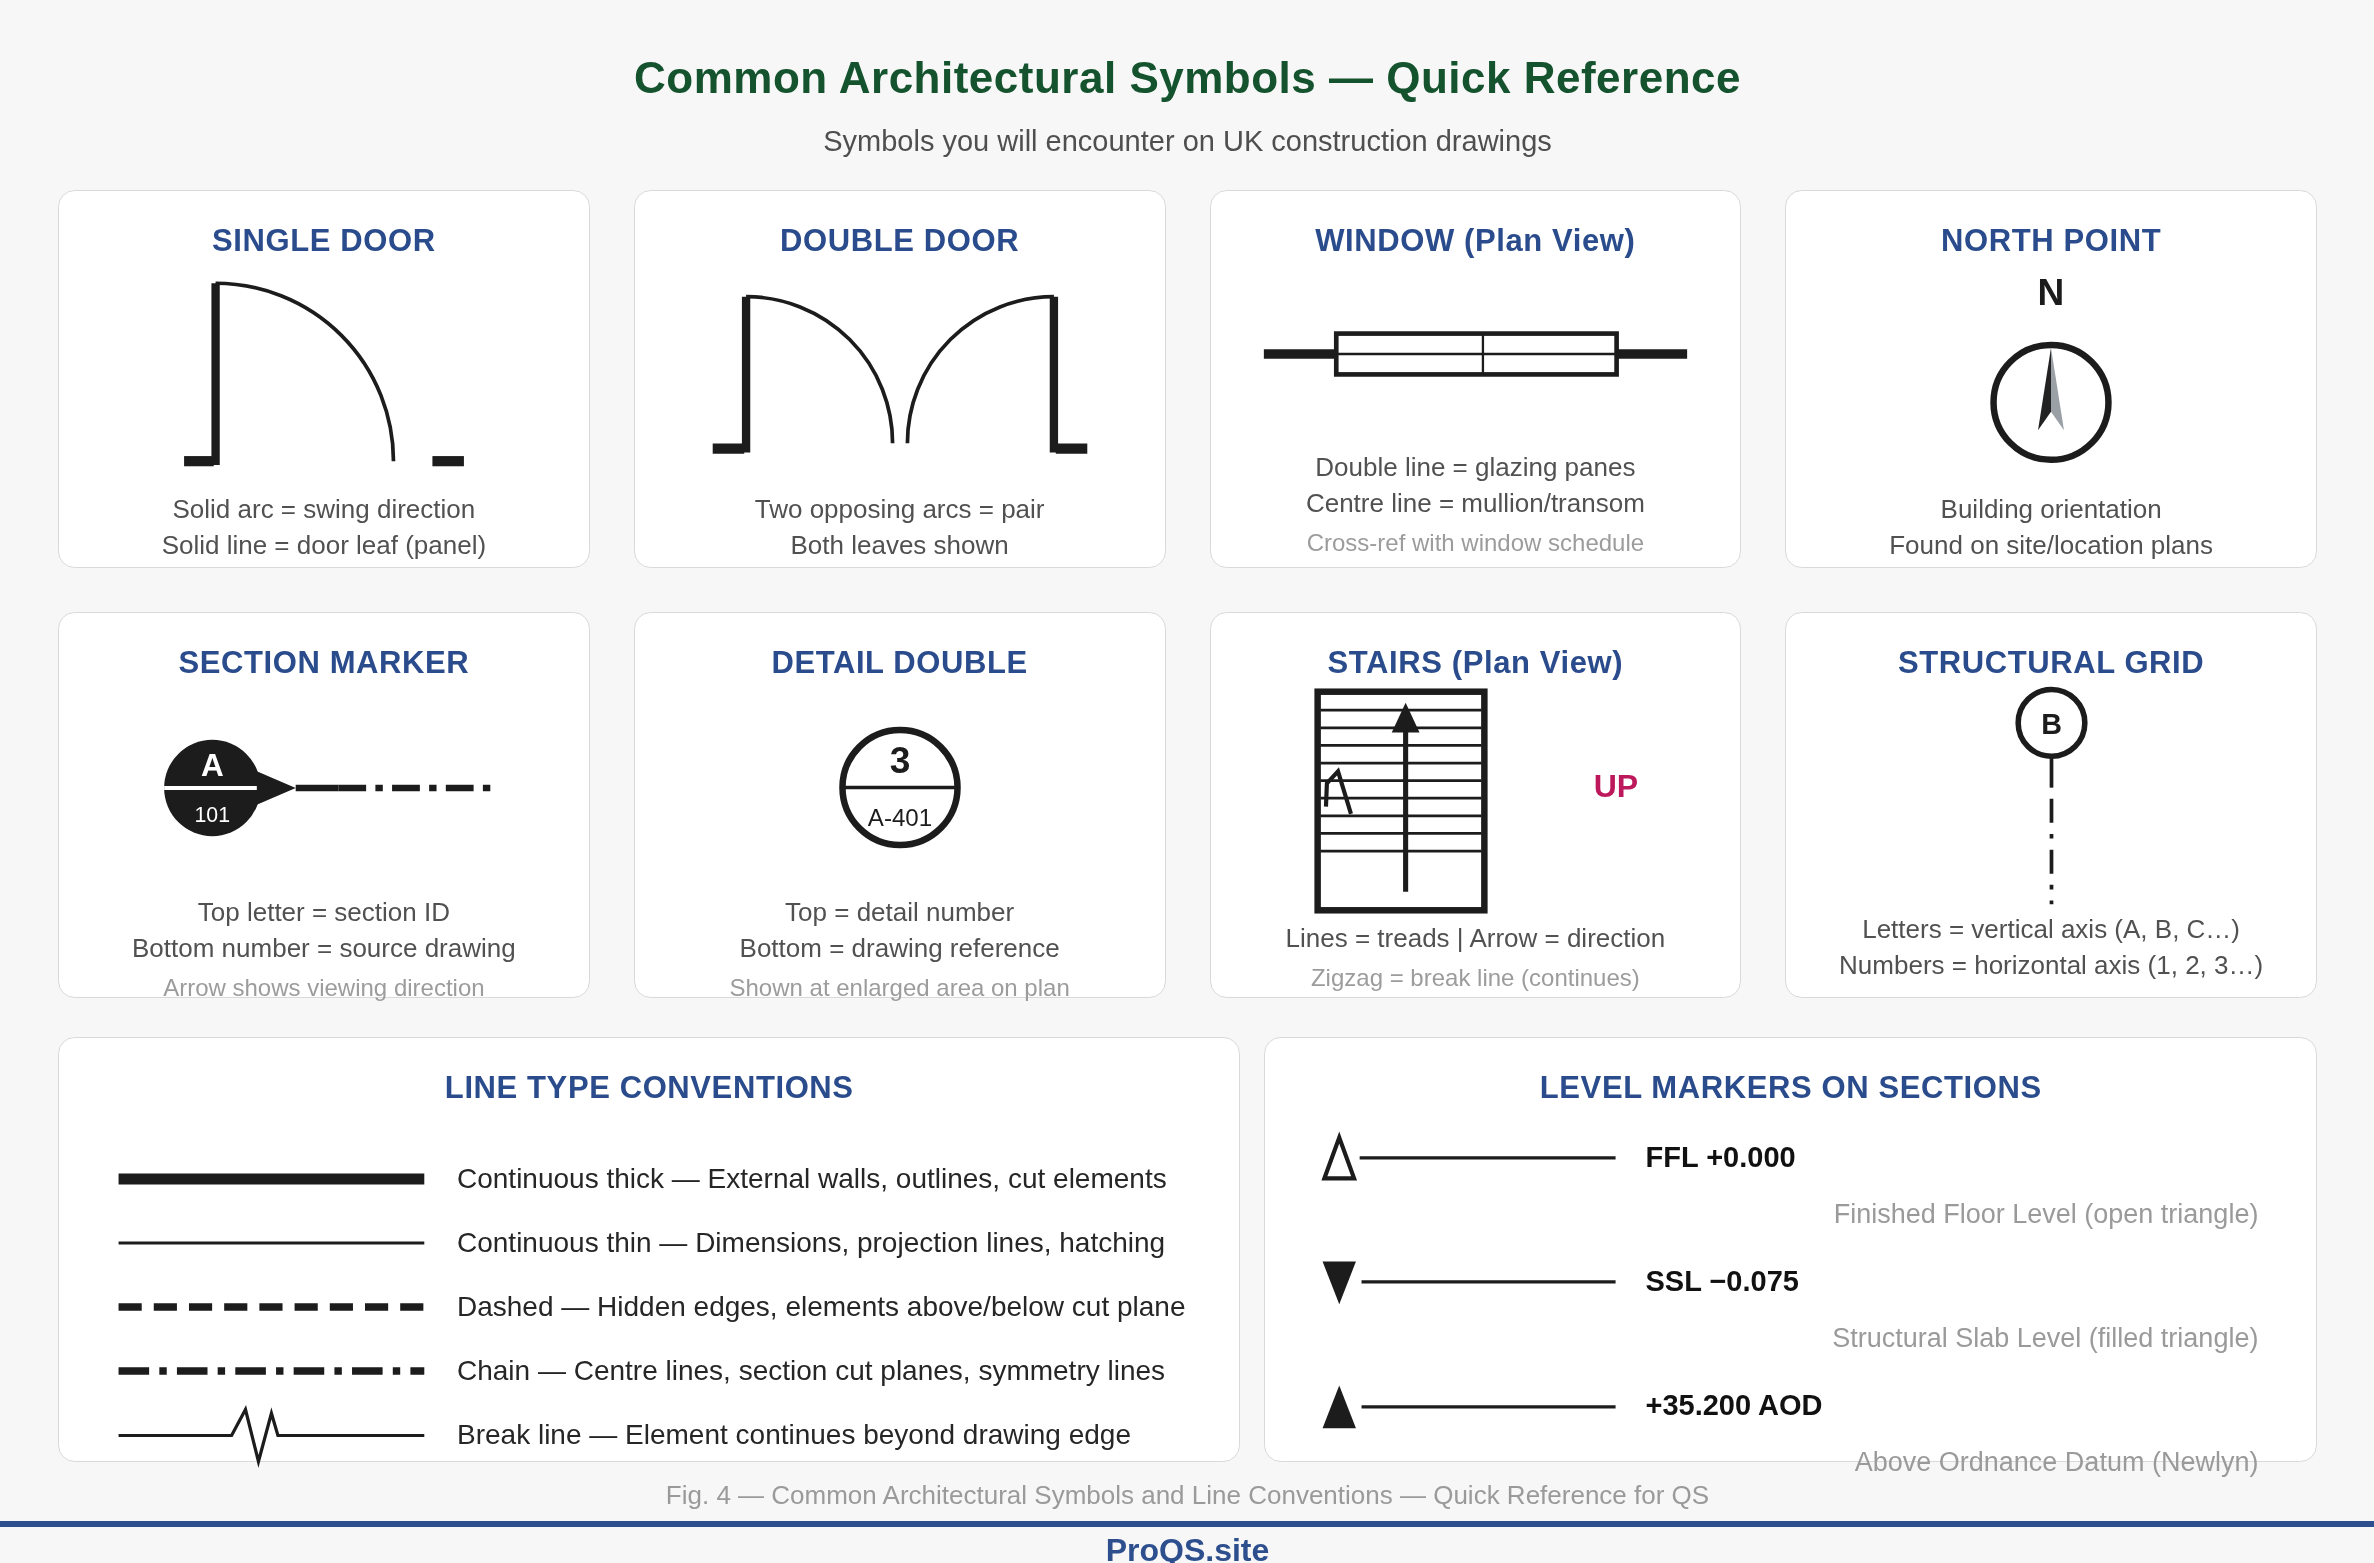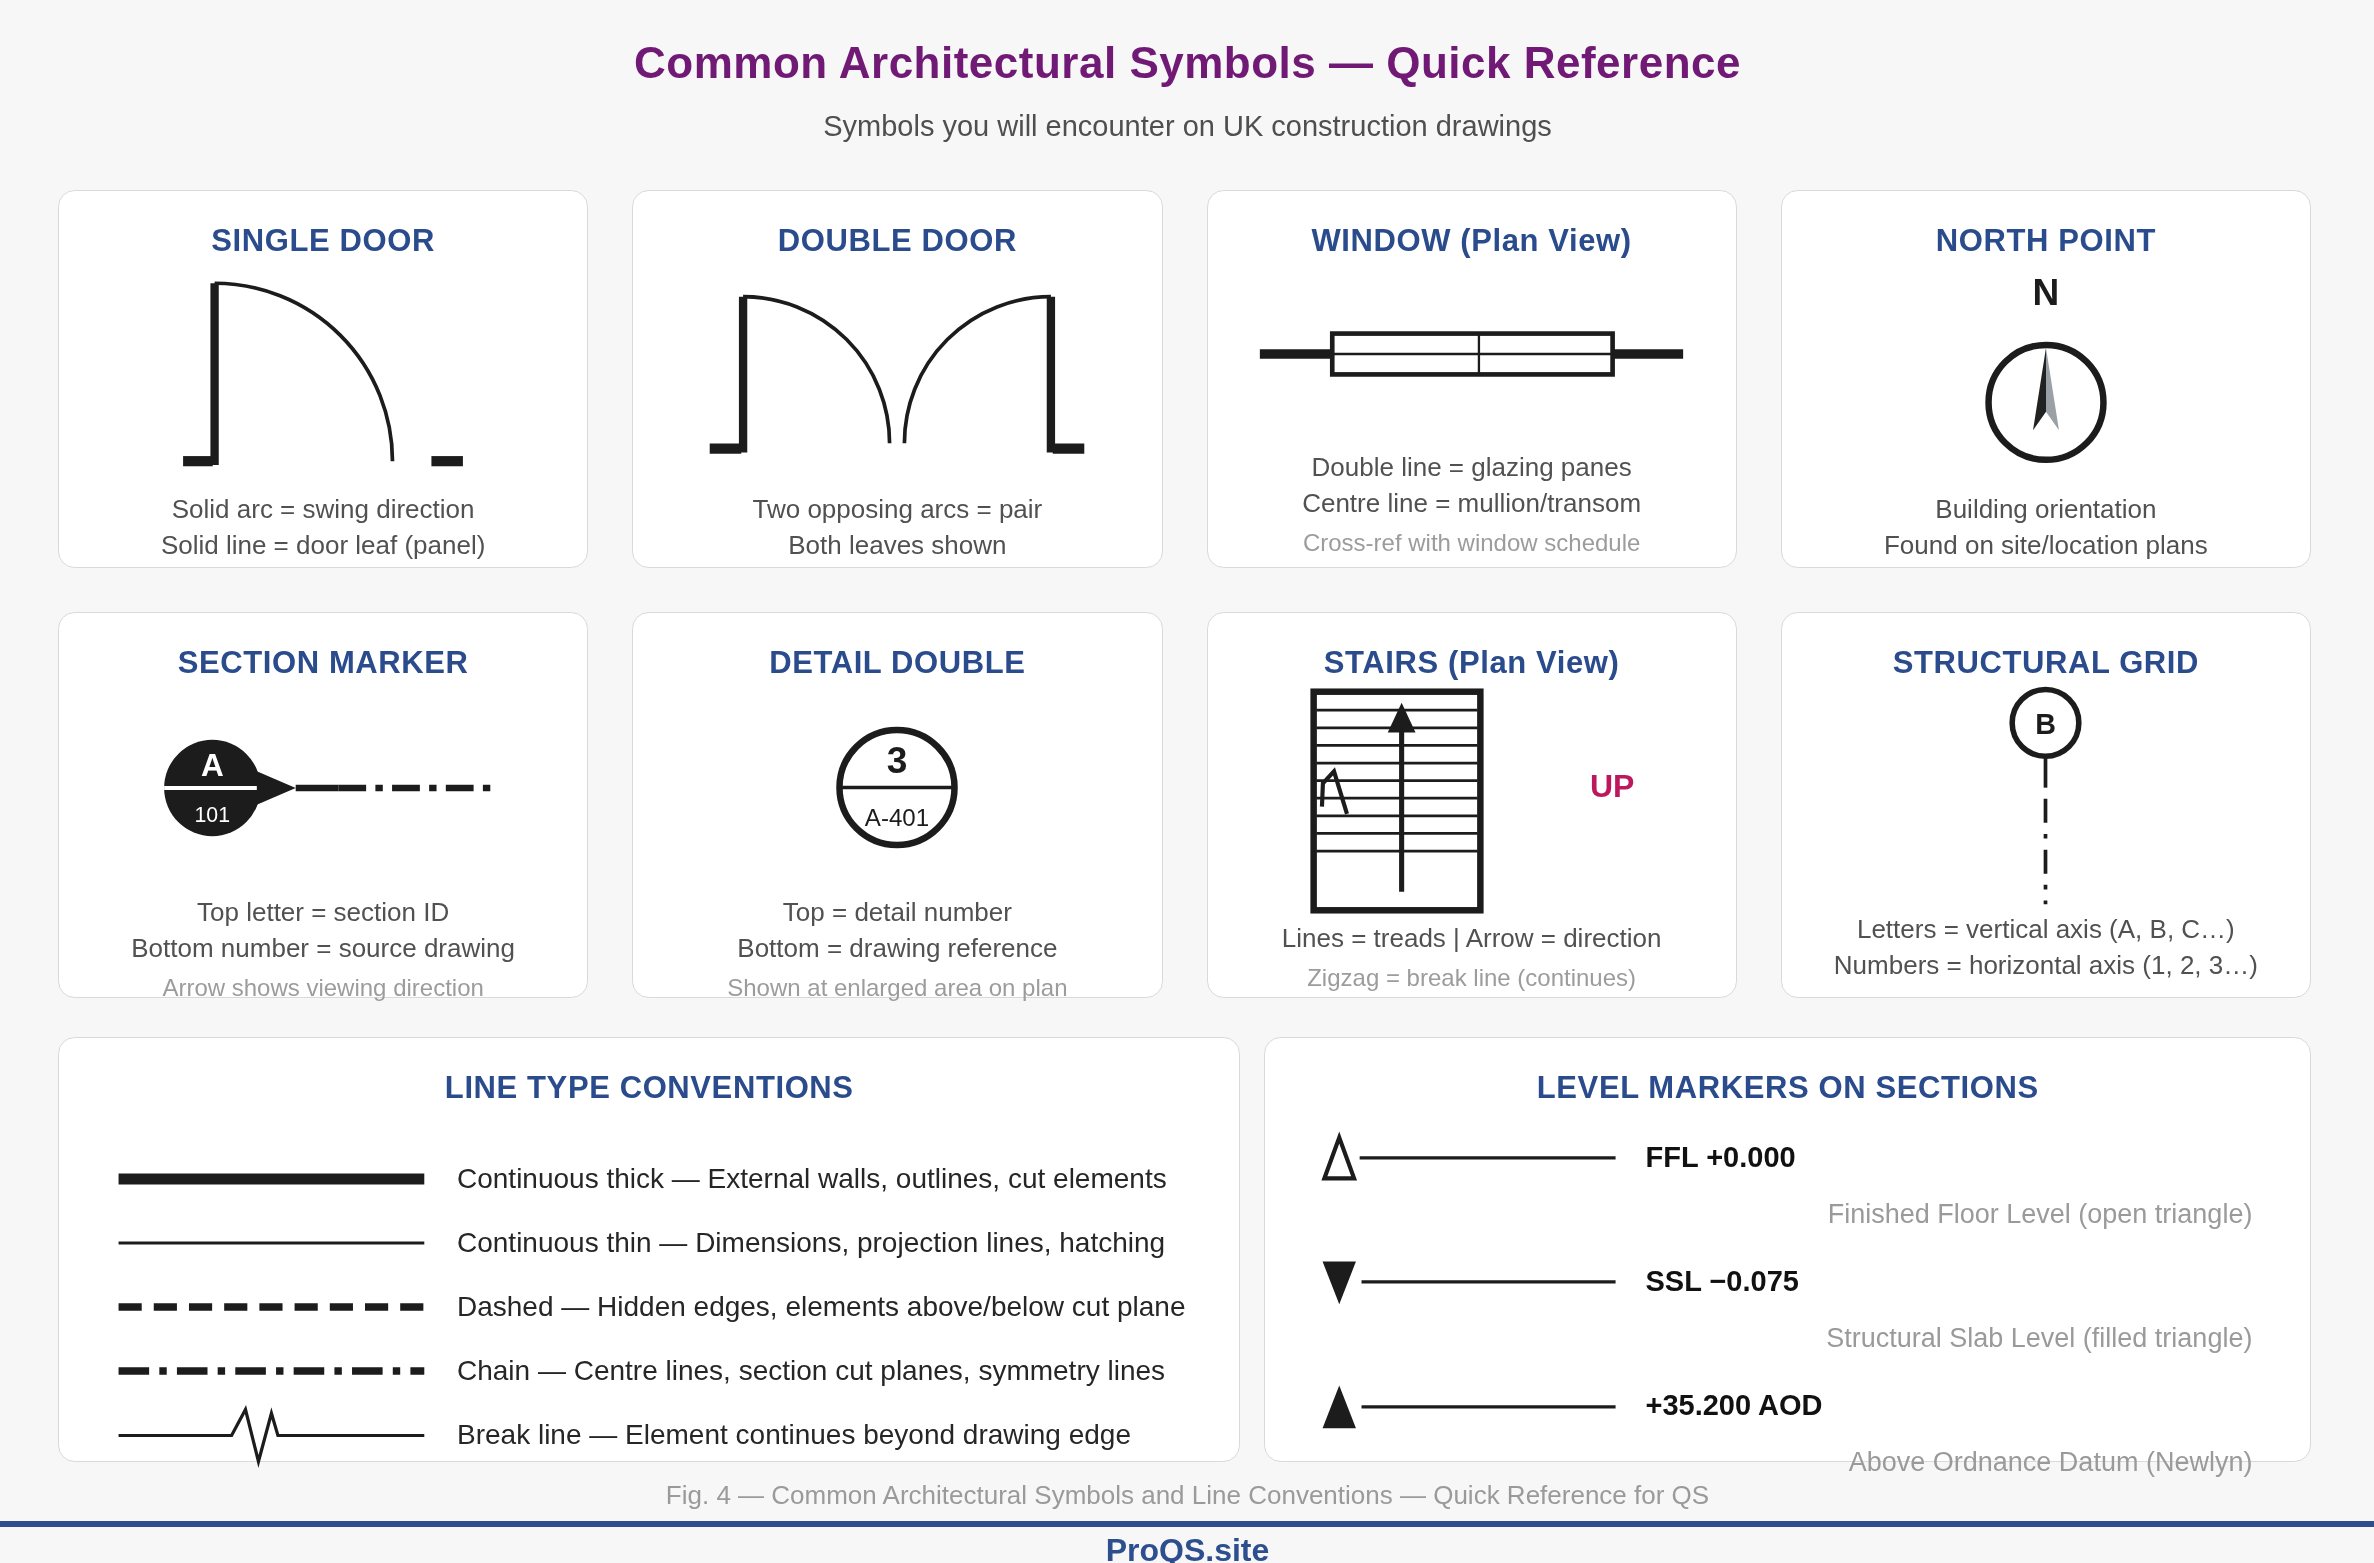--- a/index.html
+++ b/index.html
@@ -3,27 +3,27 @@
 <meta charset="utf-8">
 <style>
   html,body{margin:0;padding:0;}
   body{
     width:2375px;height:1564px;position:relative;
     background:#f7f7f8;
     font-family:"Liberation Sans",sans-serif;
     color:#1c1c1c;overflow:hidden;
   }
   .page-title{
-    text-align:center;padding-top:38px;font-size:44px;font-weight:bold;
-    color:#701a75;letter-spacing:0.5px;
+    text-align:center;padding-top:53px;font-size:44px;font-weight:bold;
+    color:#14532d;letter-spacing:0.5px;
   }
   .page-subtitle{
     text-align:center;margin-top:22px;font-size:29px;color:#4f4f4f;
   }
-  .row{position:absolute;left:58px;right:64px;display:flex;gap:44px;}
+  .row{position:absolute;left:58px;right:58px;display:flex;gap:44px;}
   #row1{top:190px;height:378px;}
   #row2{top:612px;height:386px;}
   #row3{top:1037px;height:425px;gap:24px;}
   .card{
     flex:1;background:#ffffff;border:1.9px solid #d9d9d9;border-radius:16.7px;
     box-sizing:border-box;position:relative;text-align:center;
   }
   .card-title{
     margin-top:32px;font-size:31px;font-weight:bold;color:#2b4c8c;letter-spacing:0.6px;
   }

